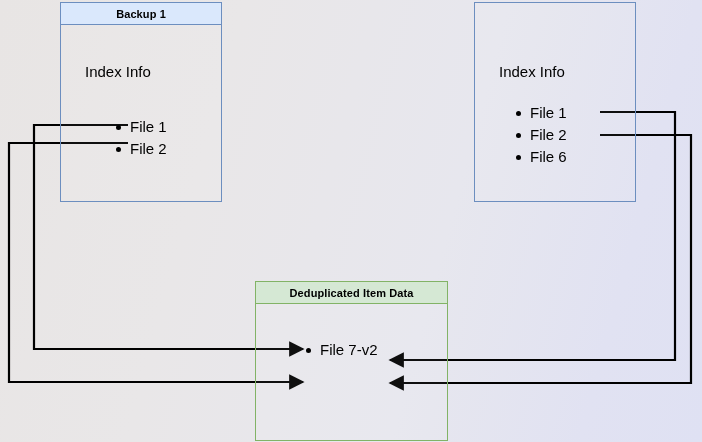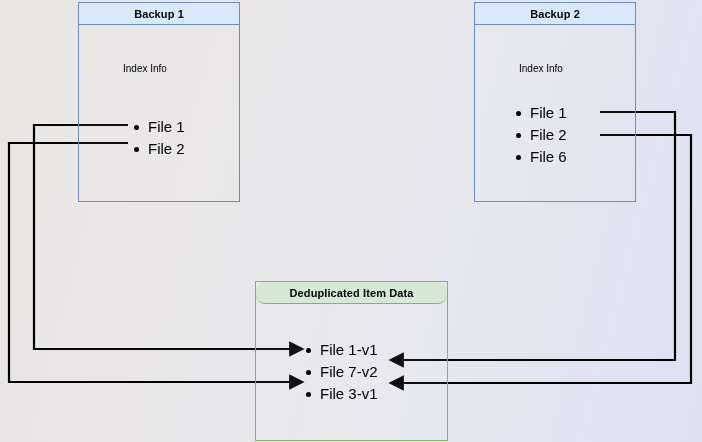--- a/index.html
+++ b/index.html
@@ -35,28 +35,26 @@
     font-weight: bold;
     color: #000;
     background: #dae8fc;
     border-bottom: 1px solid #6c8ebf;
     box-sizing: border-box;
     letter-spacing: 0.1px;
   }
   .box-title.green {
     background: #d5e8d4;
     border-bottom-color: #82b366;
-    border-radius: 9px;
   }
   .index-label {
     position: absolute;
-    font-size: 10px;
+    font-size: 15px;
     color: #000;
     white-space: nowrap;
-    margin-left: 20px;
   }
   .bullet-list {
     position: absolute;
     margin: 0;
     padding: 0;
     list-style: none;
   }
   .bullet-list li {
     font-size: 15px;
     color: #000;
@@ -98,41 +96,38 @@
 
     <path d="M 128 125 L 34 125 L 34 349 L 303 349" fill="none" stroke="#000" stroke-width="2.2" marker-end="url(#arrowR)"></path>
 
     <path d="M 128 143 L 9 143 L 9 382 L 303 382" fill="none" stroke="#000" stroke-width="2.2" marker-end="url(#arrowR)"></path>
 
     <path d="M 600 112 L 675 112 L 675 360 L 390 360" fill="none" stroke="#000" stroke-width="2.2" marker-end="url(#arrowR)"></path>
 
     <path d="M 600 135 L 691 135 L 691 383 L 390 383" fill="none" stroke="#000" stroke-width="2.2" marker-end="url(#arrowR)"></path>
   </svg>
 
-  <div class="box" style="left:78px; top:2px; width:162px; height:200px;">
+  <div class="box" style="left:60px; top:2px; width:162px; height:200px;">
     <div class="box-title">Backup 1</div>
     <div class="index-label" style="left:24px; top:60px;">Index Info</div>
     <ul class="bullet-list" style="left:52px; top:113px;">
       <li>File 1</li>
       <li>File 2</li>
     </ul>
   </div>
 
   <div class="box" style="left:474px; top:2px; width:162px; height:200px;">
-    <div class="box-title">Backup 2</div>
     <div class="index-label" style="left:24px; top:60px;">Index Info</div>
     <ul class="bullet-list" style="left:38px; top:99px;">
       <li>File 1</li>
       <li>File 2</li>
       <li>File 6</li>
     </ul>
   </div>
 
   <div class="box green" style="left:255px; top:281px; width:193px; height:160px;">
     <div class="box-title green">Deduplicated Item Data</div>
     <ul class="bullet-list" style="left:47px; top:57px;">
-      <li>File 1-v1</li>
       <li>File 7-v2</li>
-      <li>File 3-v1</li>
     </ul>
   </div>
 
 </div>
 
 </body></html>

